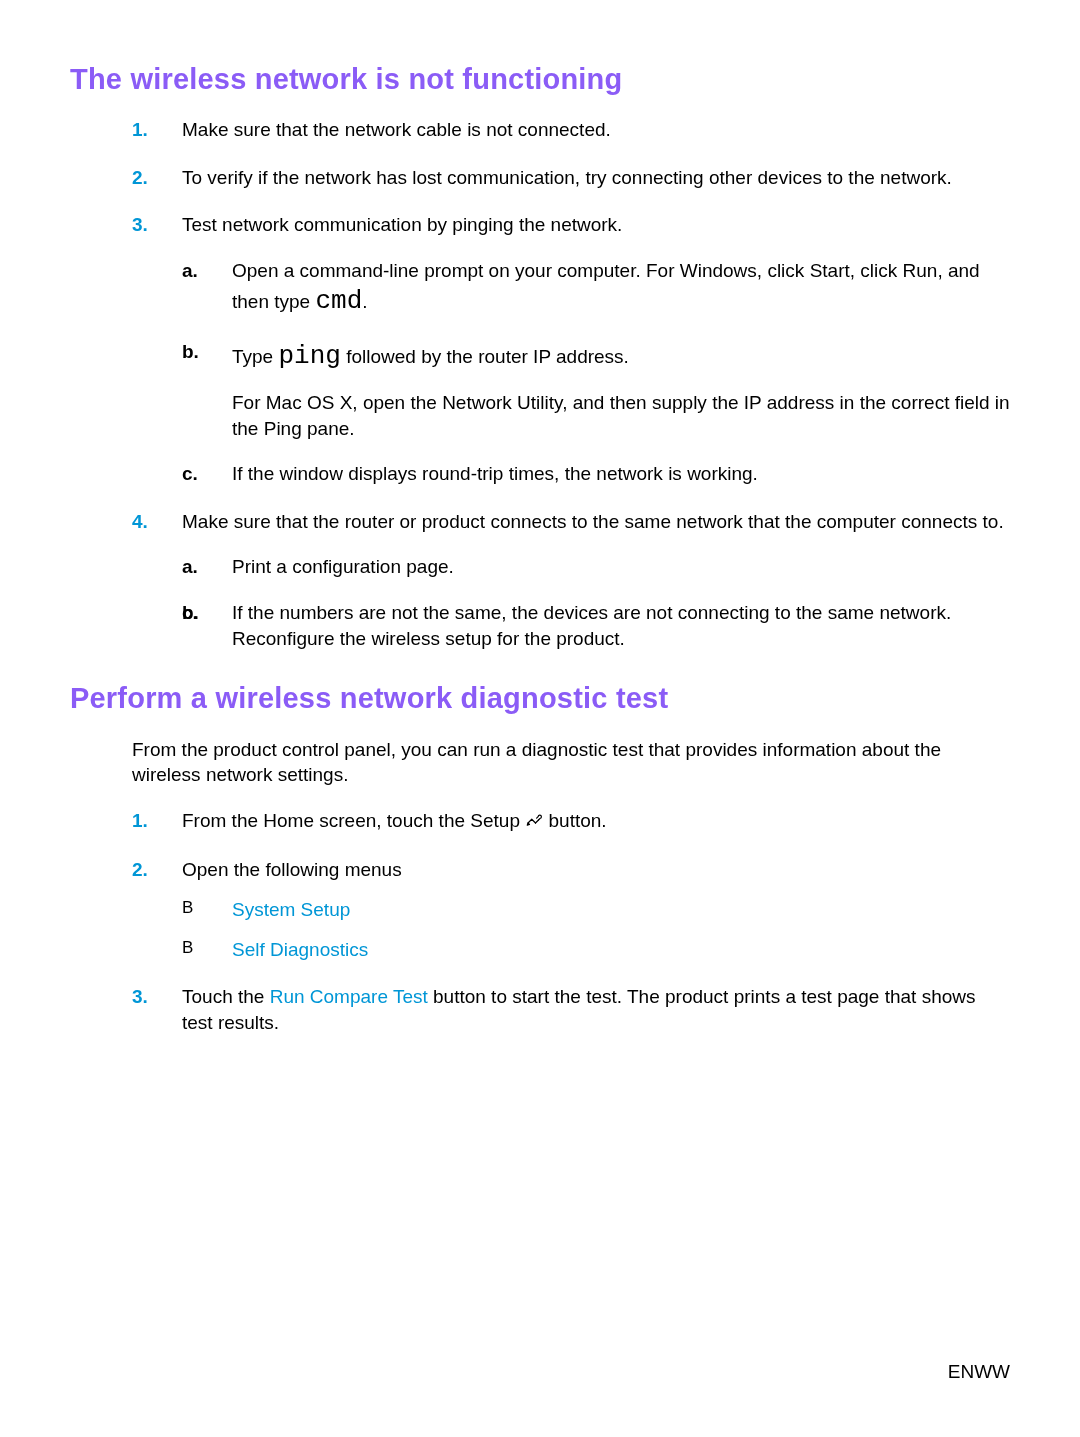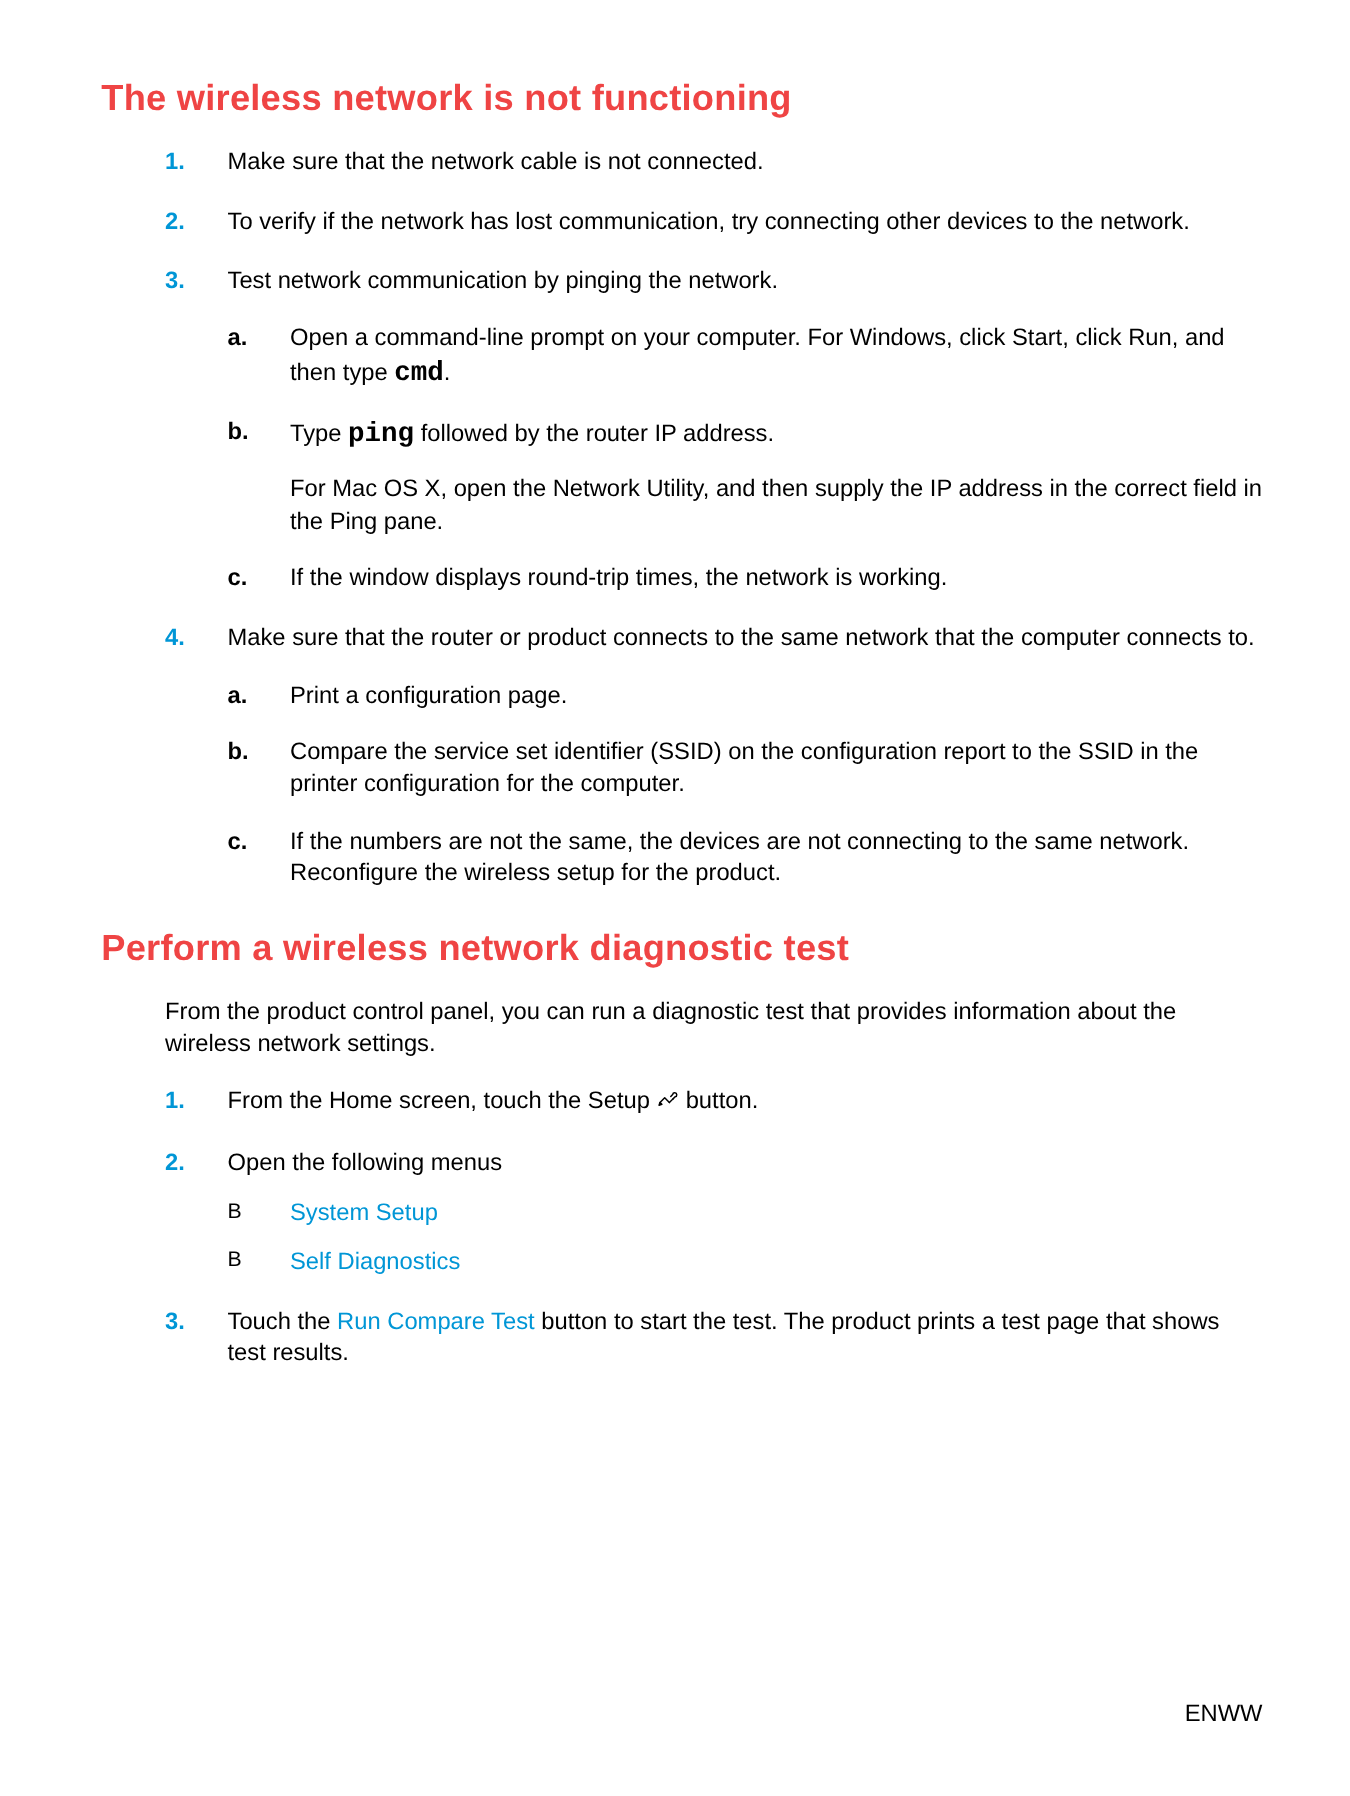--- a/index.html
+++ b/index.html
@@ -16,24 +16,24 @@
     -webkit-font-smoothing: antialiased;
   }
   .page {
     position: relative;
     width: 1080px;
     height: 1437px;
     box-sizing: border-box;
     padding: 60px 70px 0 70px;
   }
   h2.section {
-    color: #ef4444;
+    color: #8b5cf6;
     font-weight: 700;
     font-size: 29px;
-    margin: 0 0 18px 11px;
+    margin: 0 0 18px 0;
     letter-spacing: 0.2px;
   }
   h2.section.second { margin-top: 28px; }
   .intro {
     margin: 0 0 20px 62px;
     font-weight: 300;
   }
   ol.num {
     list-style: none;
     margin: 0 0 0 62px;
@@ -89,21 +89,21 @@
   ul.bullets > li > .bmark {
     position: absolute;
     left: 0;
     top: 0;
     font-family: Arial, sans-serif;
     font-size: 17px;
     color: #000;
   }
   .menu-item { color: #0096d6; }
   .b { font-weight: 400; }
-  .mono { font-family: "Courier New", Courier, monospace; font-size: 22px; font-weight: bold; }
+  .mono { font-family: "Courier New", Courier, monospace; font-size: 26px; }
   .setup-icon {
     display: inline-block;
     vertical-align: -2px;
   }
   .setup-icon svg { width: 18px; height: 18px; }
   .footer {
     position: absolute;
     bottom: 52px;
     left: 70px;
     right: 70px;
@@ -152,21 +152,20 @@
     <li>
       <span class="marker">4.</span>
       <span>Make sure that the router or product connects to the same network that the computer connects to.</span>
       <ol class="alpha">
         <li>
           <span class="marker">a.</span>
           <span>Print a configuration page.</span>
         </li>
         <li>
           <span class="marker">b.</span>
-          <span>Compare the service set identifier (SSID) on the configuration report to the SSID in the printer configuration for the computer.</span>
         </li>
         <li>
           <span class="marker">c.</span>
           <span>If the numbers are not the same, the devices are not connecting to the same network. Reconfigure the wireless setup for the product.</span>
         </li>
       </ol>
     </li>
   </ol>
 
   <h2 class="section second">Perform a wireless network diagnostic test</h2>

